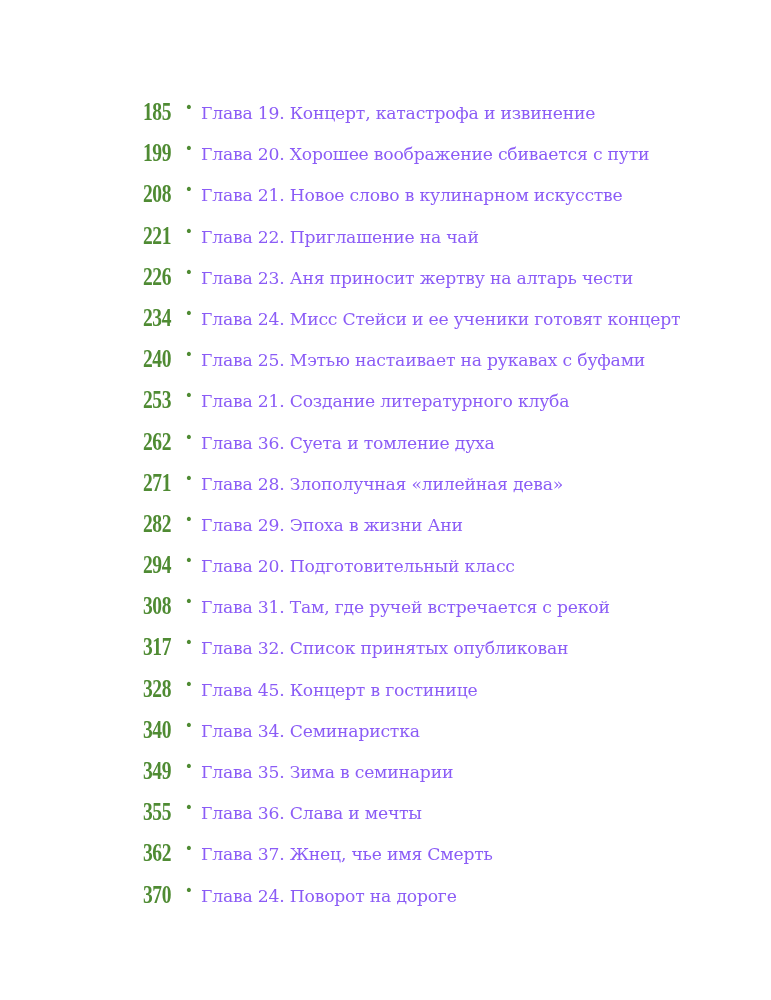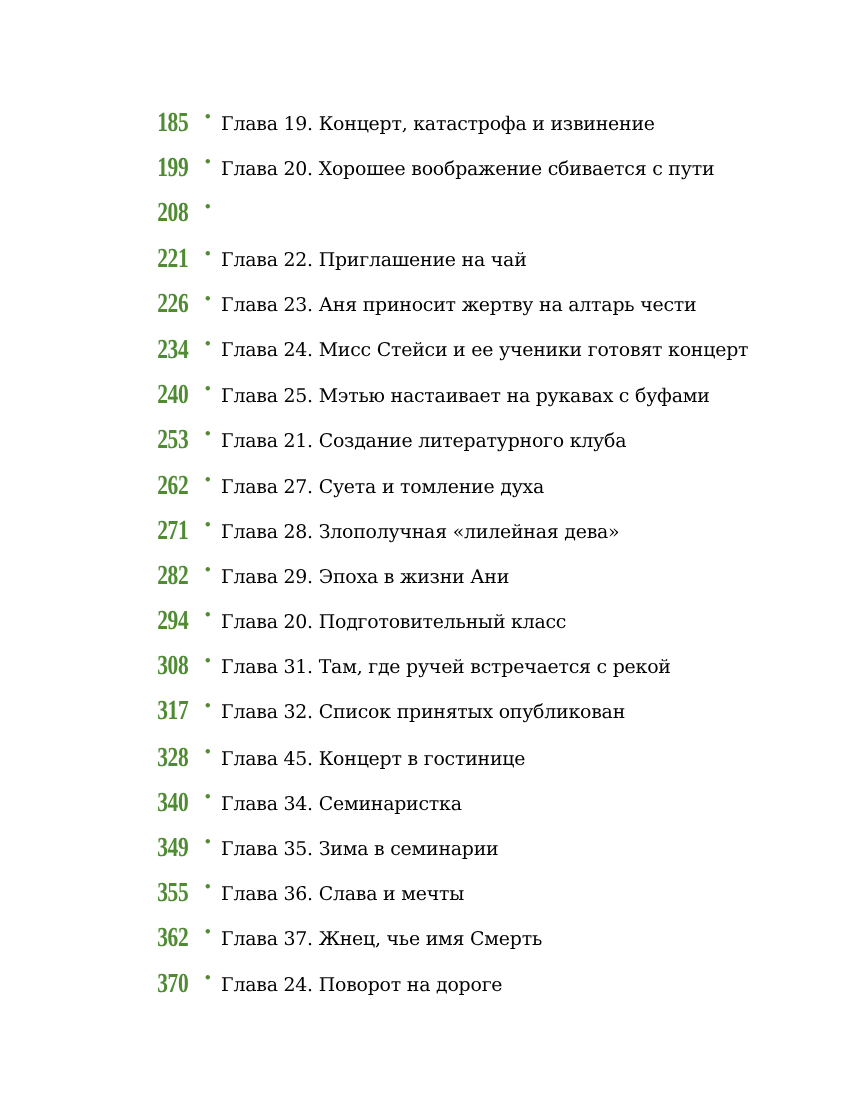--- a/index.html
+++ b/index.html
@@ -46,41 +46,42 @@
       font-family: "DejaVu Sans", sans-serif;
       font-size: 14px;
       line-height: 28px;
       color: #4f8b33;
       margin-top: -4px;
     }
     .chapter-title {
       font-family: "DejaVu Serif", "Liberation Serif", serif;
       font-size: 17.2px;
       line-height: 32px;
-      color: #000000;
+      color: #8b5cf6;
       letter-spacing: -0.2px;
     }
   </style>
 </head>
 <body>
 
 <ul class="toc">
   <li class="toc-row">
     <span class="page-num">185</span>
       <span class="bullet">•</span>
       <span class="chapter-title">Глава 19. Концерт, катастрофа и извинение</span>
   </li>
   <li class="toc-row">
     <span class="page-num">199</span>
       <span class="bullet">•</span>
       <span class="chapter-title">Глава 20. Хорошее воображение сбивается с пути</span>
   </li>
   <li class="toc-row">
     <span class="page-num">208</span>
       <span class="bullet">•</span>
+      <span class="chapter-title">Глава 21. Новое слово в кулинарном искусстве</span>
   </li>
   <li class="toc-row">
     <span class="page-num">221</span>
       <span class="bullet">•</span>
       <span class="chapter-title">Глава 22. Приглашение на чай</span>
   </li>
   <li class="toc-row">
     <span class="page-num">226</span>
       <span class="bullet">•</span>
       <span class="chapter-title">Глава 23. Аня приносит жертву на алтарь чести</span>
@@ -96,21 +97,21 @@
       <span class="chapter-title">Глава 25. Мэтью настаивает на рукавах с буфами</span>
   </li>
   <li class="toc-row">
     <span class="page-num">253</span>
       <span class="bullet">•</span>
       <span class="chapter-title">Глава 21. Создание литературного клуба</span>
   </li>
   <li class="toc-row">
     <span class="page-num">262</span>
       <span class="bullet">•</span>
-      <span class="chapter-title">Глава 27. Суета и томление духа</span>
+      <span class="chapter-title">Глава 36. Суета и томление духа</span>
   </li>
   <li class="toc-row">
     <span class="page-num">271</span>
       <span class="bullet">•</span>
       <span class="chapter-title">Глава 28. Злополучная «лилейная дева»</span>
   </li>
   <li class="toc-row">
     <span class="page-num">282</span>
       <span class="bullet">•</span>
       <span class="chapter-title">Глава 29. Эпоха в жизни Ани</span>

